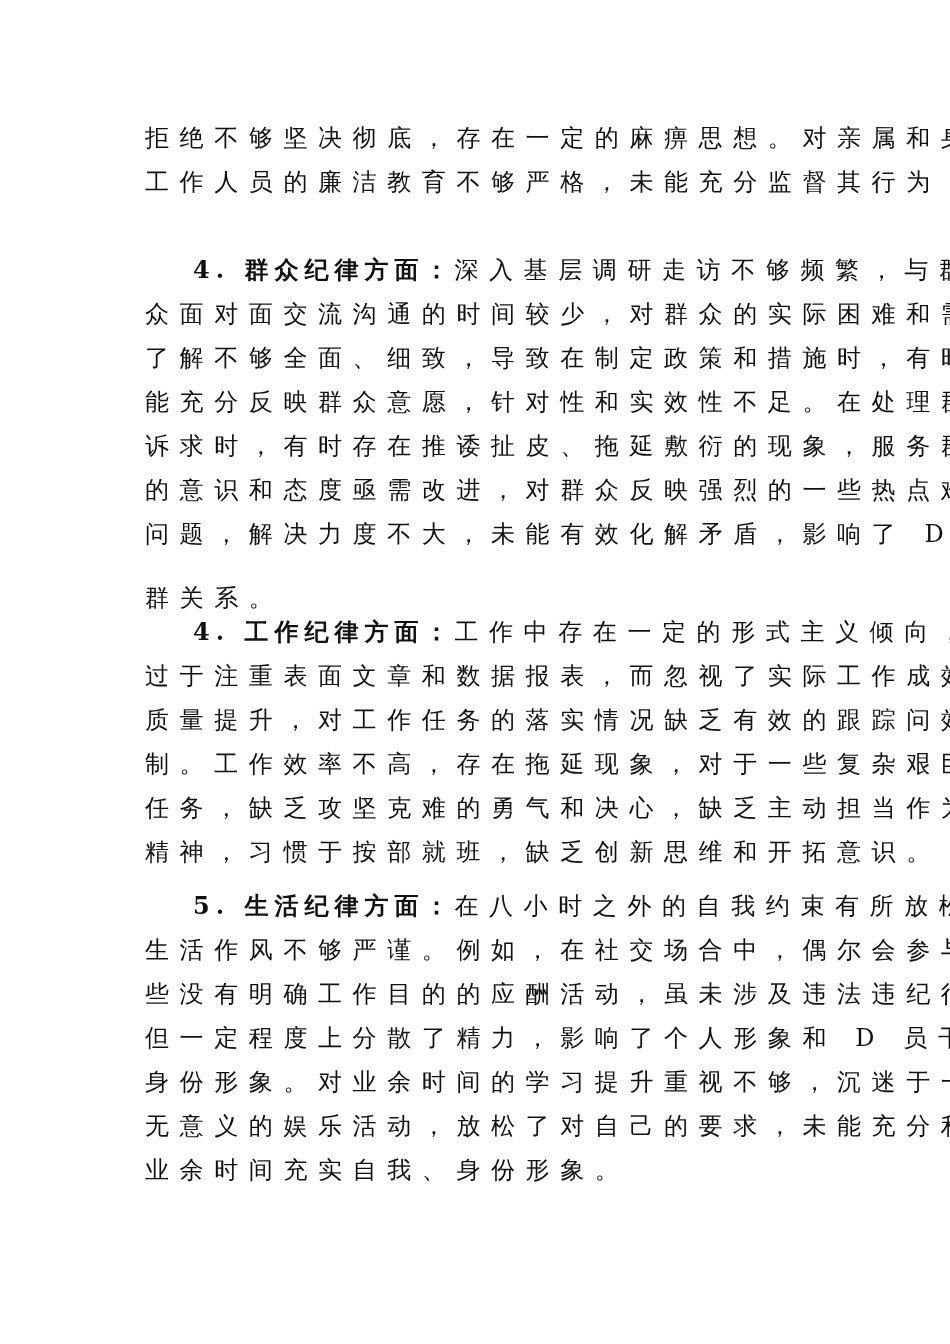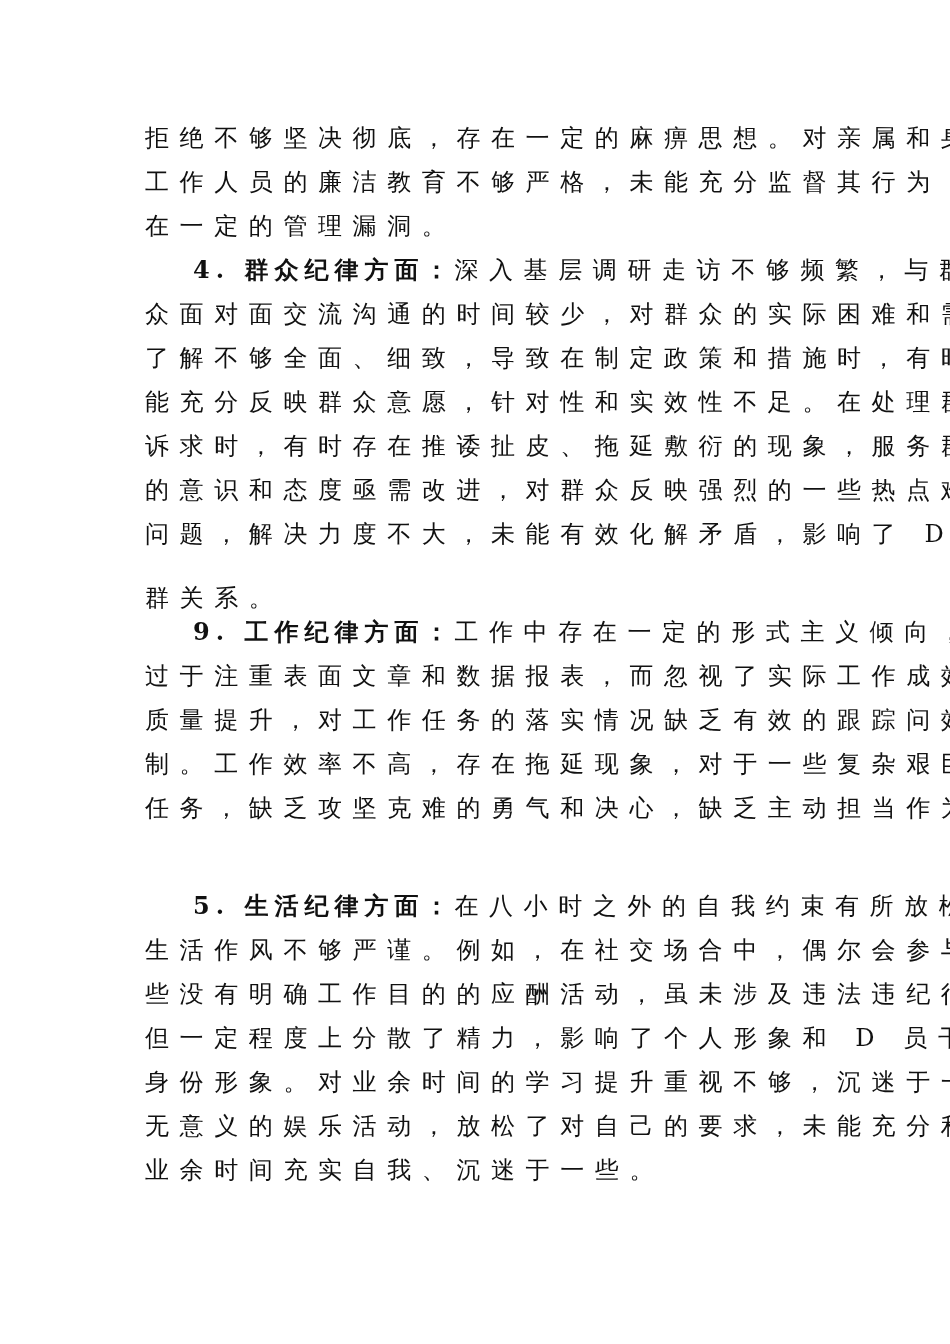--- a/index.html
+++ b/index.html
@@ -40,38 +40,38 @@
       margin-top: 28px;
     }
   </style>
 </head>
 <body>
 
 <div class="page">
 
   <div class="line" style="top:116px">拒绝不够坚决彻底，存在一定的麻痹思想。对亲属和身边</div>
   <div class="line" style="top:160px">工作人员的廉洁教育不够严格，未能充分监督其行为，存</div>
-  <div class="line" style="top:204px">在一定的管理漏洞。</div>
 
   <div class="line indent" style="top:248px"><span class="heading">4. 群众纪律方面：</span><span>深入基层调研走访不够频繁，与群</span></div>
   <div class="line" style="top:292px">众面对面交流沟通的时间较少，对群众的实际困难和需求</div>
   <div class="line" style="top:336px">了解不够全面、细致，导致在制定政策和措施时，有时不</div>
   <div class="line" style="top:380px">能充分反映群众意愿，针对性和实效性不足。在处理群众</div>
   <div class="line" style="top:424px">诉求时，有时存在推诿扯皮、拖延敷衍的现象，服务群众</div>
   <div class="line" style="top:468px">的意识和态度亟需改进，对群众反映强烈的一些热点难点</div>
   <div class="line" style="top:512px">问题，解决力度不大，未能有效化解矛盾，影响了 D 群干</div>
   <div class="line" style="top:576px">群关系。</div>
 
-  <div class="line indent" style="top:610px"><span class="heading">9. 工作纪律方面：</span><span>工作中存在一定的形式主义倾向，</span></div>
+  <div class="line indent" style="top:610px"><span class="heading">4. 工作纪律方面：</span><span>工作中存在一定的形式主义倾向，</span></div>
   <div class="line" style="top:654px">过于注重表面文章和数据报表，而忽视了实际工作成效和</div>
   <div class="line" style="top:698px">质量提升，对工作任务的落实情况缺乏有效的跟踪问效机</div>
   <div class="line" style="top:742px">制。工作效率不高，存在拖延现象，对于一些复杂艰巨的</div>
   <div class="line" style="top:786px">任务，缺乏攻坚克难的勇气和决心，缺乏主动担当作为的</div>
+  <div class="line" style="top:830px">精神，习惯于按部就班，缺乏创新思维和开拓意识。</div>
 
   <div class="line indent" style="top:884px"><span class="heading">5. 生活纪律方面：</span><span>在八小时之外的自我约束有所放松，</span></div>
   <div class="line" style="top:928px">生活作风不够严谨。例如，在社交场合中，偶尔会参与一</div>
   <div class="line" style="top:972px">些没有明确工作目的的应酬活动，虽未涉及违法违纪行为</div>
   <div class="line" style="top:1016px">但一定程度上分散了精力，影响了个人形象和 D 员干部的</div>
   <div class="line" style="top:1060px">身份形象。对业余时间的学习提升重视不够，沉迷于一些</div>
   <div class="line" style="top:1104px">无意义的娱乐活动，放松了对自己的要求，未能充分利用</div>
-  <div class="line" style="top:1148px">业余时间充实自我、沉迷于一些。</div>
+  <div class="line" style="top:1148px">业余时间充实自我、身份形象。</div>
 
 </div>
 
 </body></html>

